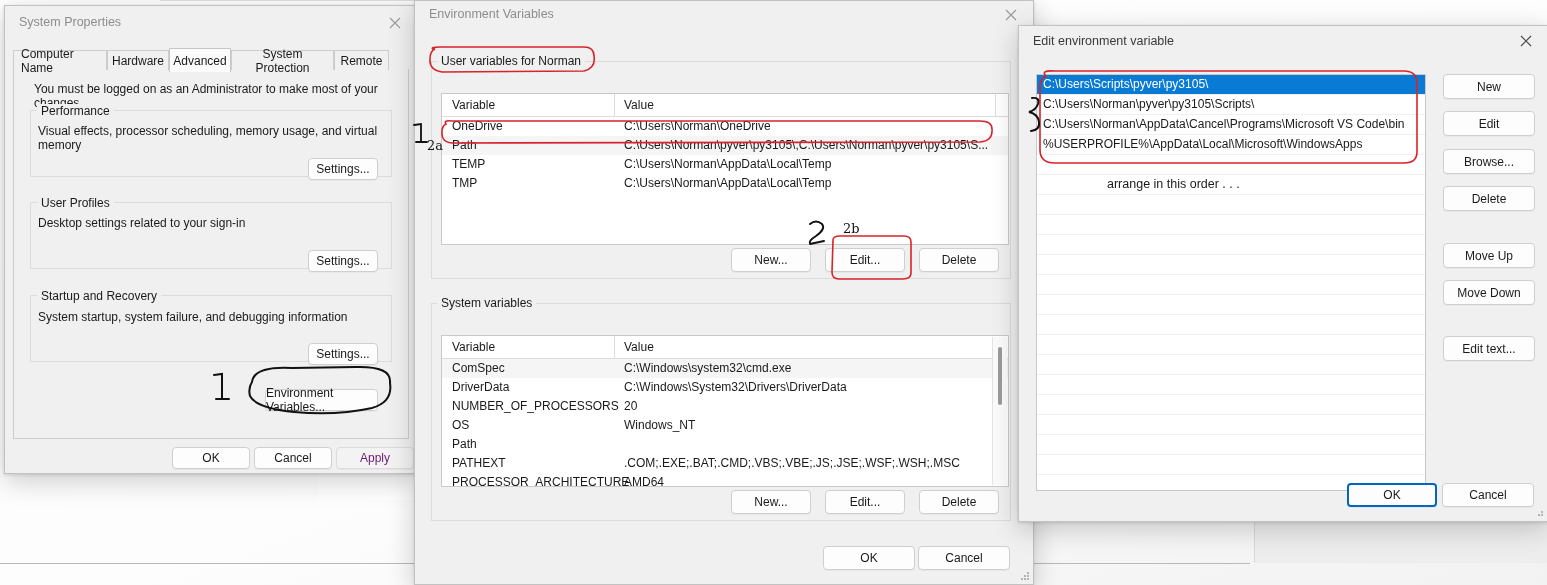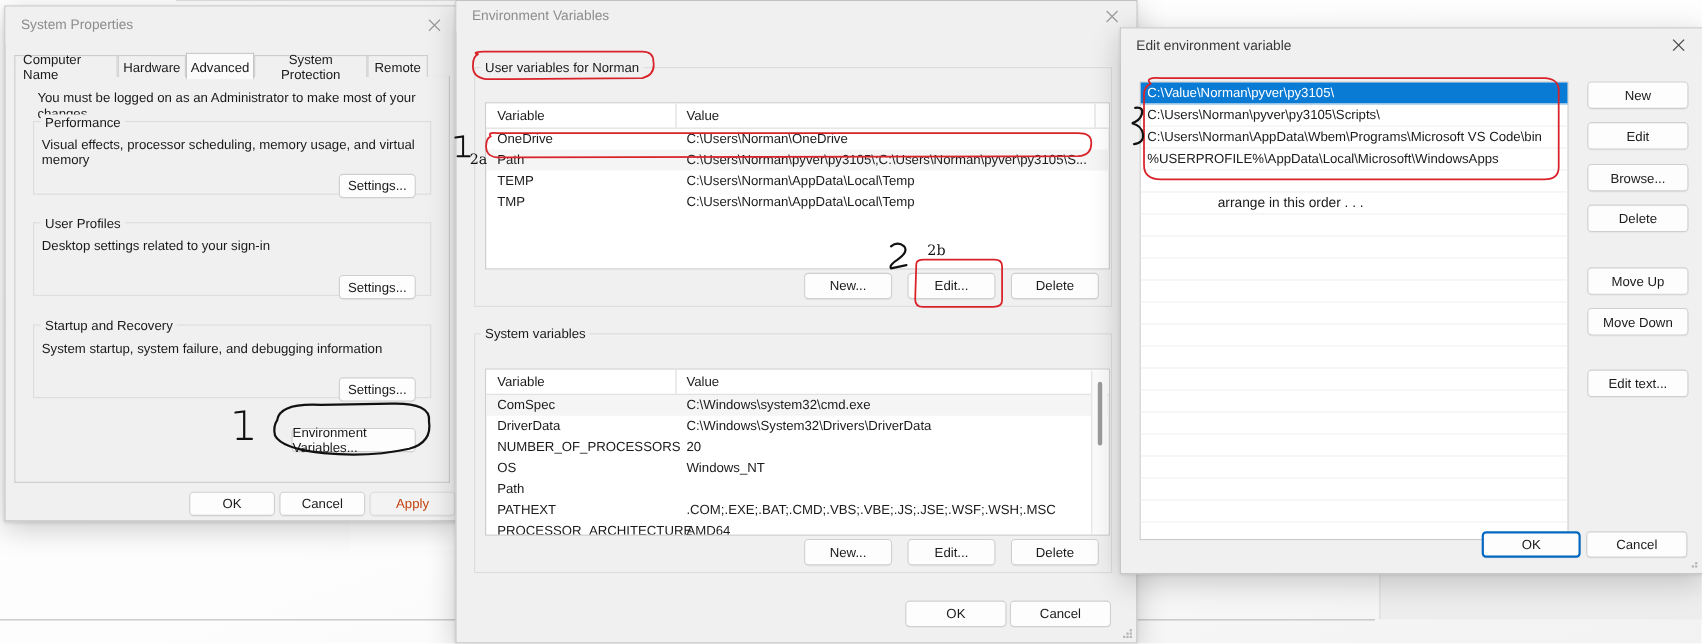--- a/index.html
+++ b/index.html
@@ -27,21 +27,21 @@
   .win-title{position:absolute;left:0;top:0;right:0;height:34px;background:#f0f0f0;}
   .win-title .t{position:absolute;left:14px;top:9px;font-size:12.5px;color:#8d8d8d;}
   .win-close{position:absolute;top:0;right:0;width:44px;height:32px;cursor:default;}
   .win-close svg{position:absolute;left:16px;top:11px;}
 
   
   .btn{position:absolute;box-sizing:border-box;background:#fdfdfd;border:1px solid #cfcfcf;
     border-radius:4px;font-family:inherit;font-size:12px;color:#1a1a1a;
     display:flex;align-items:center;justify-content:center;cursor:default;
     box-shadow:0 1px 0 rgba(0,0,0,.035);}
-  .btn.disabled{color:#c2410c;background:#f3f3f3;border-color:#dcdcdc;}
+  .btn.disabled{color:#701a75;background:#f3f3f3;border-color:#dcdcdc;}
   .btn.default{border:2px solid #0067c0;background:#fdfdfd;}
 
   
   .group{position:absolute;box-sizing:border-box;border:1px solid #dcdcdc;}
   .group-label{position:absolute;background:#f0f0f0;padding:0 4px;font-size:12px;color:#1a1a1a;}
 
   
   .tabstrip{position:absolute;left:8px;top:42px;width:396px;height:22px;}
   .tab{position:absolute;top:2px;height:20px;box-sizing:border-box;
     border:1px solid #cdcdcd;border-bottom:none;background:#f0f0f0;
@@ -243,27 +243,27 @@
     <span class="t" style="top:8px;color:#3a3a3a;">Edit environment variable</span>
   </div>
   <div class="win-close" style="height:30px;">
     <svg width="12" height="12" viewBox="0 0 12 12" style="top:9px;">
       <path d="M1 1 L11 11 M11 1 L1 11" stroke="#4b4b4b" stroke-width="1.2" fill="none"></path>
     </svg>
   </div>
 
   <div class="evlist" style="left:17px;top:48px;width:390px;height:417px;">
     <div class="ev-row sel">
-      <span class="txt">C:\Value\Norman\pyver\py3105\</span>
+      <span class="txt">C:\Users\Scripts\pyver\py3105\</span>
     </div>
     <div class="ev-row">
       <span class="txt">C:\Users\Norman\pyver\py3105\Scripts\</span>
     </div>
     <div class="ev-row">
-      <span class="txt">C:\Users\Norman\AppData\Wbem\Programs\Microsoft VS Code\bin</span>
+      <span class="txt">C:\Users\Norman\AppData\Cancel\Programs\Microsoft VS Code\bin</span>
     </div>
     <div class="ev-row">
       <span class="txt">%USERPROFILE%\AppData\Local\Microsoft\WindowsApps</span>
     </div>
     <div class="ev-row"></div>
     <div class="ev-row">
       <span class="ev-note">arrange in this order . . .</span>
     </div>
     <div class="ev-row"></div>
     <div class="ev-row"></div>

